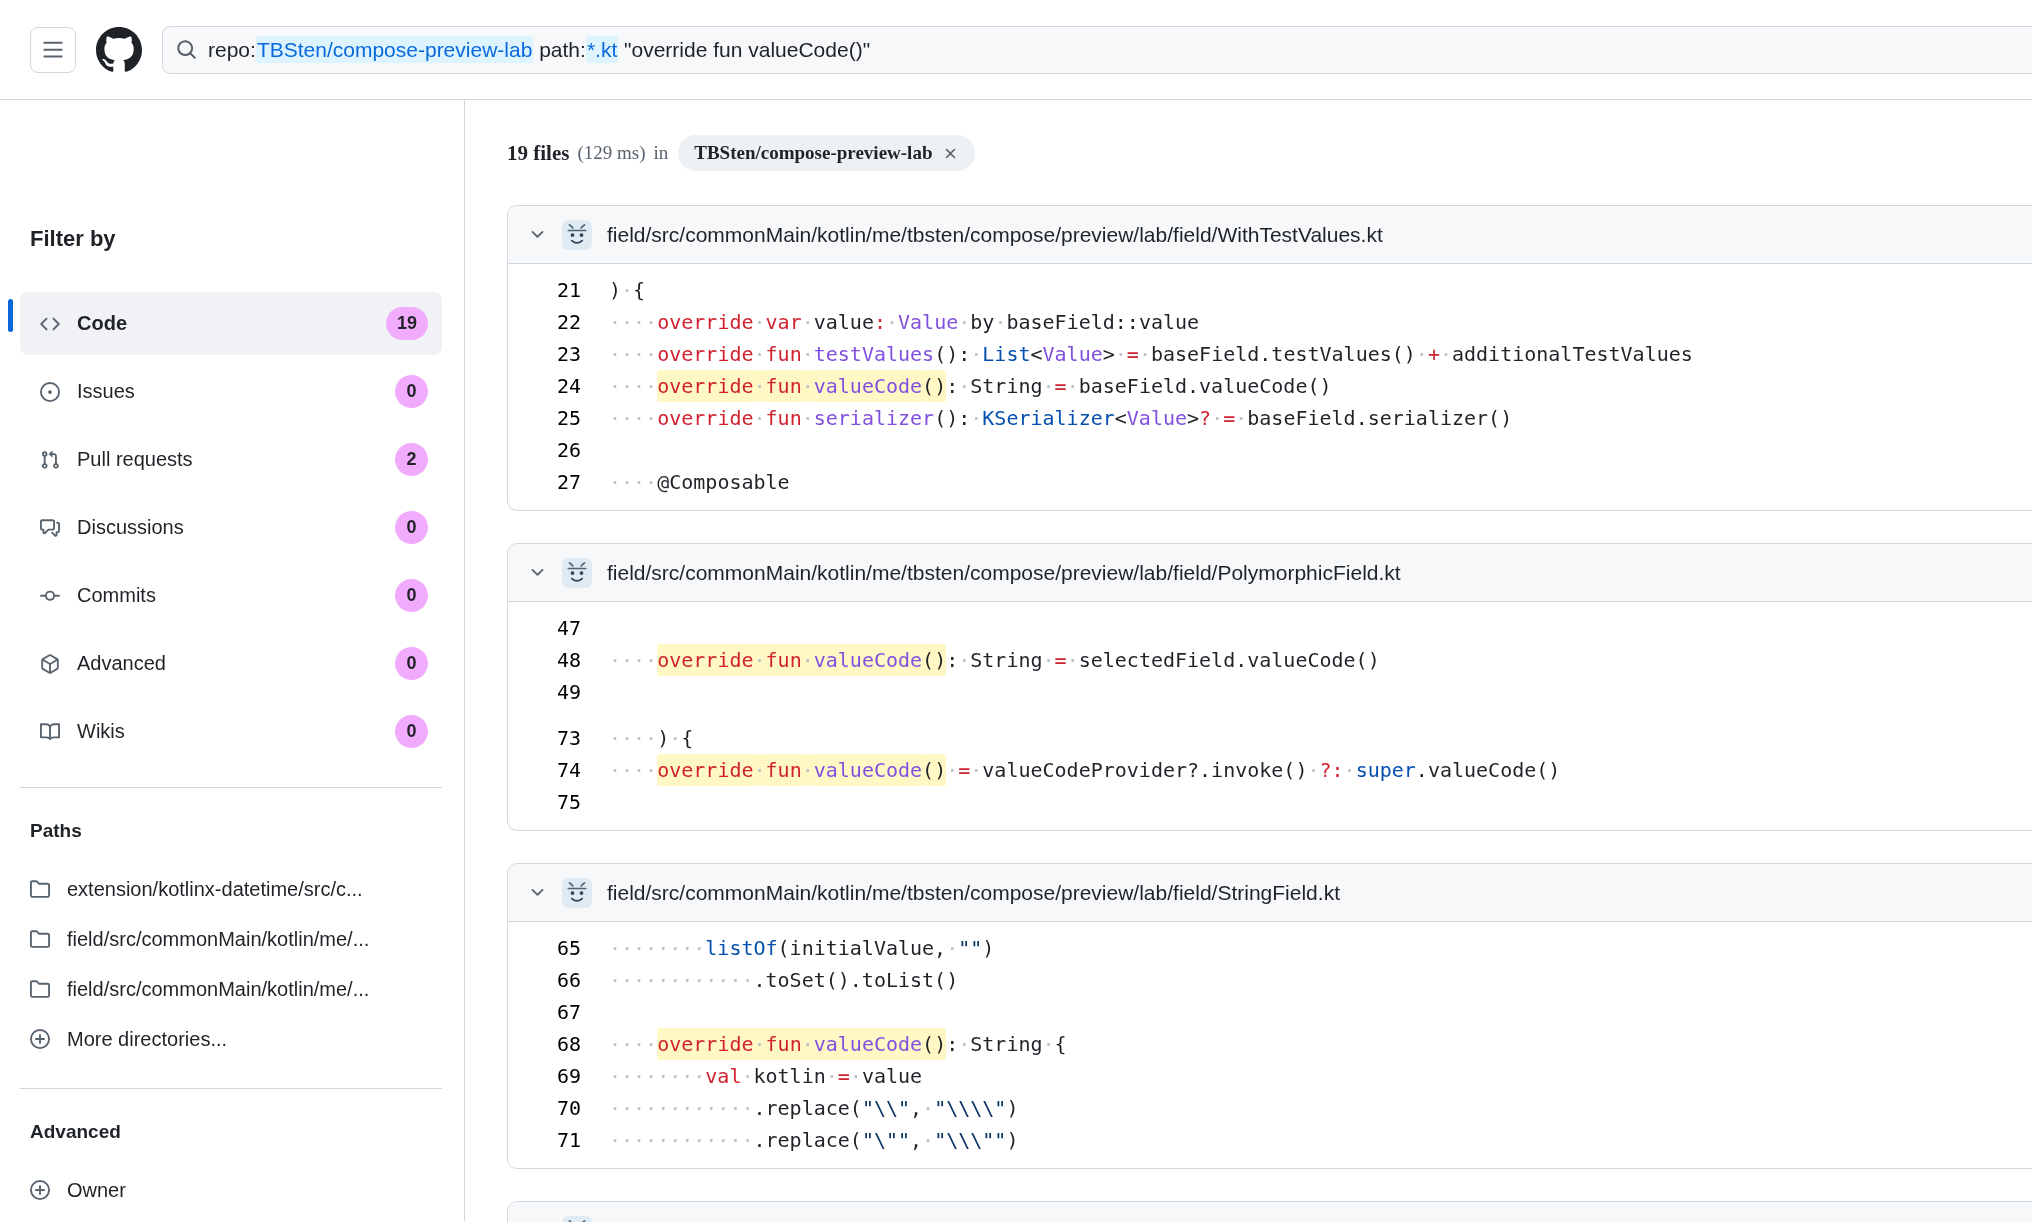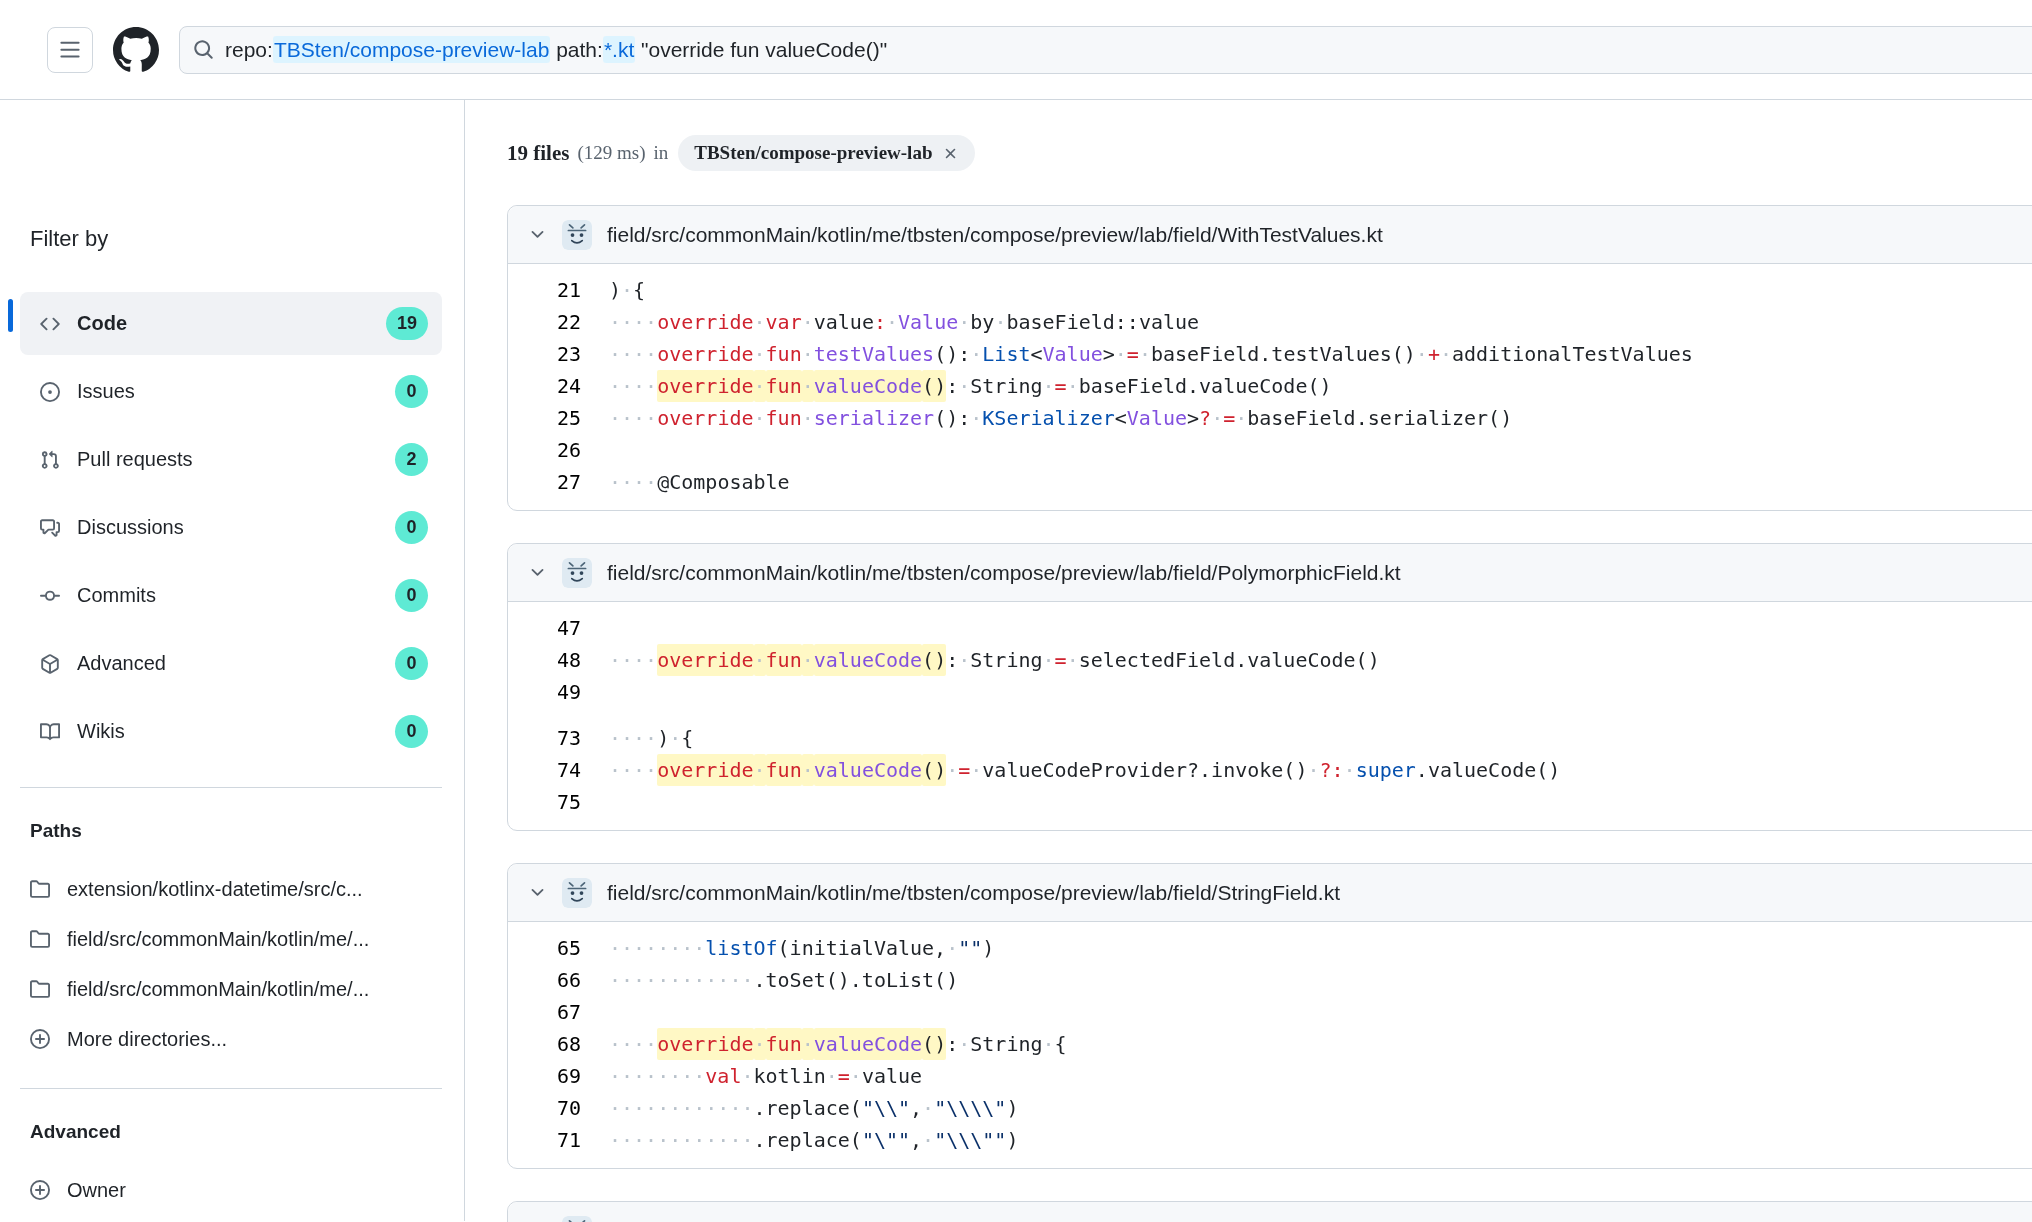--- a/index.html
+++ b/index.html
@@ -1,49 +1,49 @@
 <!DOCTYPE html>
 <html><head>
 <meta charset="utf-8">
 <style>
   * { margin:0; padding:0; box-sizing:border-box; }
   html,body { width:2032px; height:1222px; overflow:hidden; background:#fff;
     font-family:"Liberation Sans", sans-serif; color:#1f2328; }
 
   
-  .topbar { height:100px; display:flex; align-items:center; padding-left:47px;
+  .topbar { height:100px; display:flex; align-items:center; padding-left:30px;
     border-bottom:1px solid #d0d7de; background:#fff; }
   .hamburger-btn { width:46px; height:46px; border:1px solid #d0d7de; border-radius:8px;
     background:#fff; display:flex; align-items:center; justify-content:center; color:#1f2328; flex:0 0 auto; cursor:pointer; }
   .gh-logo { margin-left:20px; color:#1f2328; display:flex; align-items:center; flex:0 0 auto; }
   .searchbox { margin-left:20px; margin-right:-8px; flex:1 1 auto; height:48px;
     border:1px solid #d0d7de; border-radius:8px; background:#f6f8fa;
     display:flex; align-items:center; padding-left:13px; font-size:21px; cursor:text; }
   .searchbox .q { white-space:pre; margin-left:11px; }
   .q .tok { color:#0969da; background:#ddf4ff; border-radius:3px; padding:2px 1px; }
   .q .pln { color:#1f2328; }
   .icon { display:inline-flex; align-items:center; justify-content:center; color:#59636e; }
 
   
   .app { display:flex; height:1121px; }
   .sidebar { width:465px; flex:0 0 465px; border-right:1px solid #d0d7de;
     padding:126px 22px 0 20px; }
   .main { flex:1 1 auto; padding:33px 0 0 42px; overflow:visible; }
 
   
-  .filter-heading { font-size:22px; font-weight:400; margin:0 0 40px 10px; }
+  .filter-heading { font-size:22px; font-weight:700; margin:0 0 40px 10px; }
   .nav-item { position:relative; height:63px; margin-bottom:5px; border-radius:8px;
     display:flex; align-items:center; padding:0 14px 0 20px; cursor:pointer; }
   .nav-item.sel { background:#f0f2f5; }
   .nav-item.sel::before { content:""; position:absolute; left:-12px; top:7px; width:5px; height:33px;
     border-radius:3px; background:#0969da; }
   .nav-item .lbl { margin-left:17px; font-size:20px; }
   .nav-item.sel .lbl { font-weight:700; }
   .nav-item .cnt { margin-left:auto; min-width:33px; height:33px; padding:0 11px;
-    border-radius:17px; background:#5eead4; display:flex; align-items:center; justify-content:center;
+    border-radius:17px; background:#f0abfc; display:flex; align-items:center; justify-content:center;
     font-size:18px; font-weight:600; }
   .sb-divider { border:none; border-top:1px solid #d0d7de; margin-top:24px; }
   .sb-heading { font-size:19px; font-weight:700; margin:32px 0 0 10px; }
   .sb-list { margin-top:22px; }
   .sb-item { height:50px; display:flex; align-items:center; padding-left:10px; cursor:pointer; }
   .sb-item .lbl { margin-left:17px; font-size:20px; white-space:nowrap; }
 
   
   .results-row { height:40px; display:flex; align-items:center; margin-bottom:32px;font-family:Liberation Serif, serif; }
   .res-count { font-size:21px; font-weight:700; }

